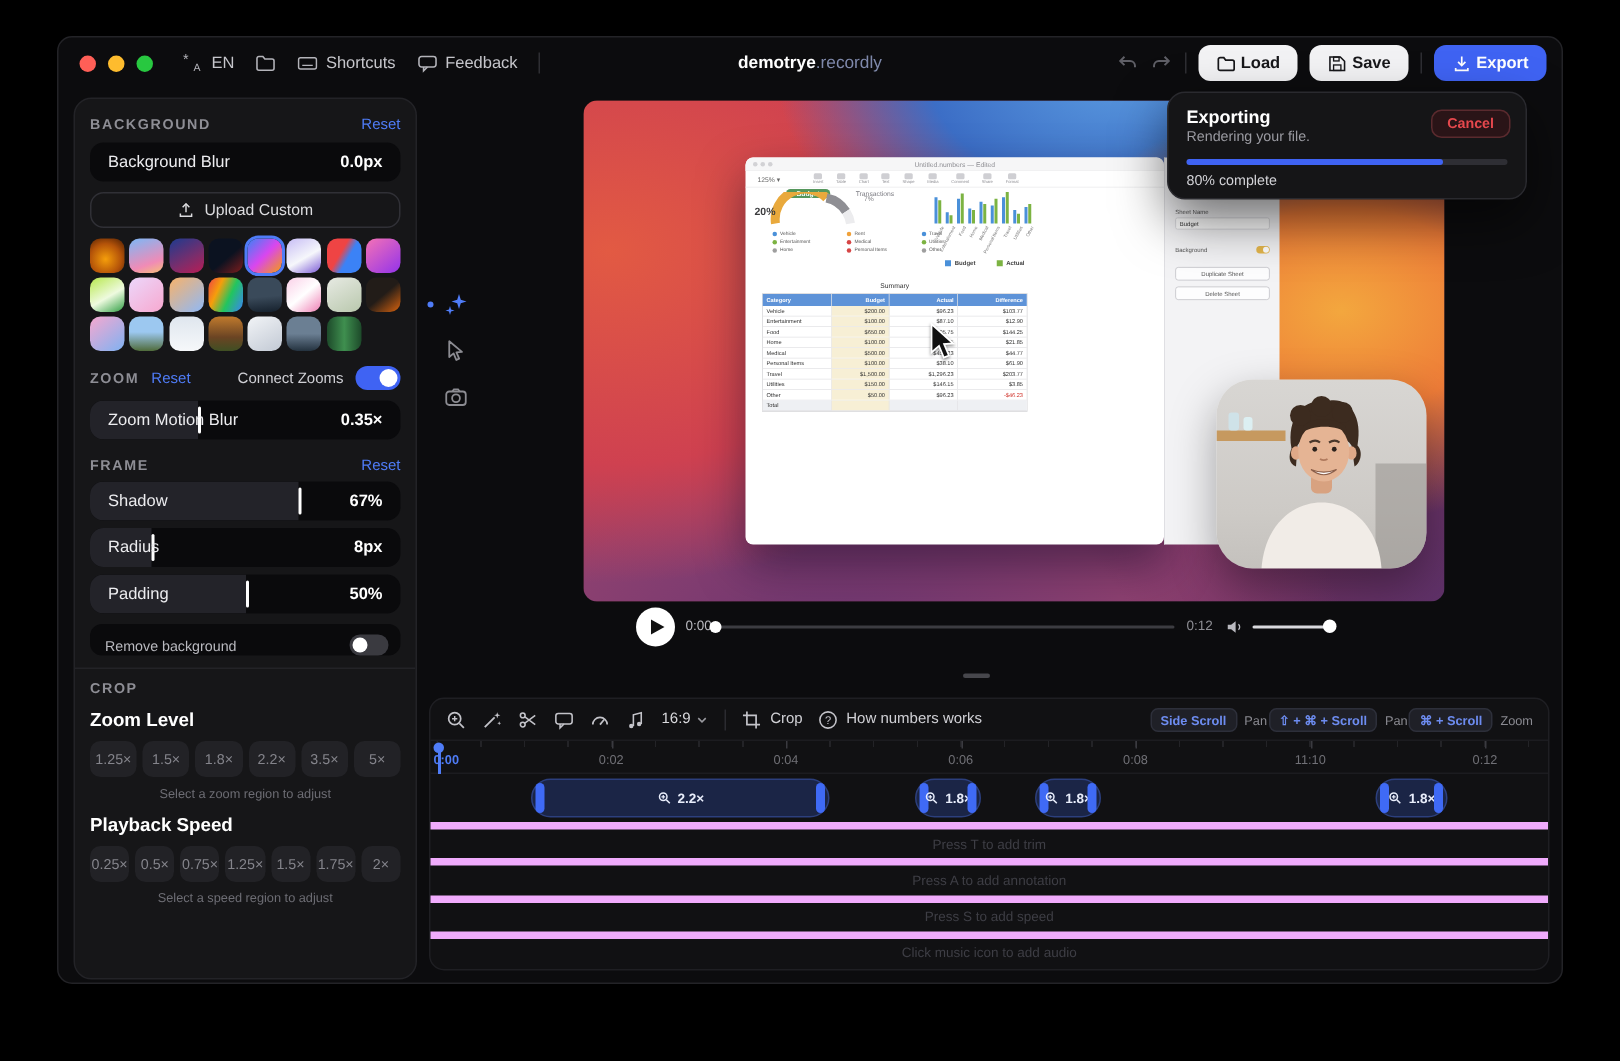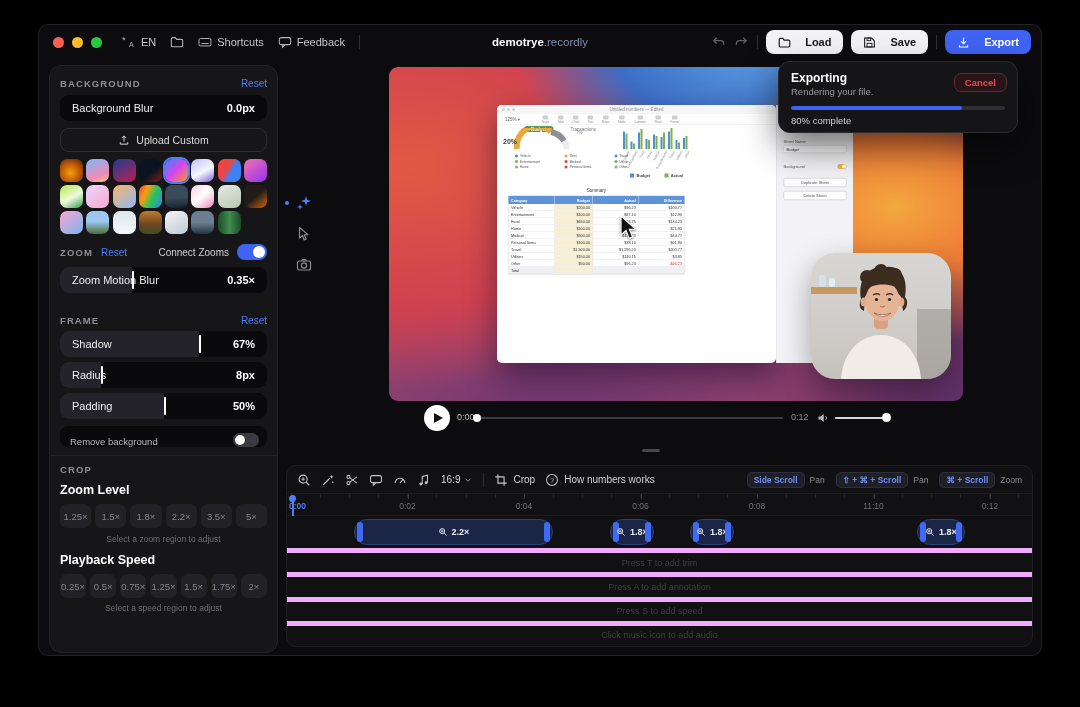--- a/index.html
+++ b/index.html
@@ -11,21 +11,21 @@
 .titlebar{position:absolute;left:0;top:0;right:0;height:34px;display:flex;align-items:center;padding:0 14px;gap:14px}
 .lights{display:flex;gap:8px;margin-right:6px}
 .light{width:11px;height:11px;border-radius:50%}
 .tb-item{display:flex;align-items:center;gap:5px;color:#c6c6cb;font-size:11px;white-space:nowrap}
 .tb-icon{width:14px;height:14px;color:#b4b4ba;flex:0 0 auto}
 .tb-divider{width:1px;height:14px;background:#2e2e33}
 .tb-title{position:absolute;left:50%;transform:translateX(-50%);font-size:11.5px;font-weight:bold;color:#fff}
 .tb-title .suffix{color:#7f89ab;font-weight:normal}
 .tb-right{position:absolute;right:10px;top:0;height:34px;display:flex;align-items:center;gap:8px}
 .ghost-icon{width:15px;height:15px;color:#5f5f66}
-.btn{height:24px;border-radius:8px;display:flex;align-items:center;gap:14px;padding:0 12px;font-size:11px;font-weight:bold;white-space:nowrap}
+.btn{height:24px;border-radius:8px;display:flex;align-items:center;gap:3px;padding:0 12px;font-size:11px;font-weight:bold;white-space:nowrap}
 .btn.white{background:#f2f2f4;color:#17171a}
 .btn.blue{background:#3f63f3;color:#fff}
 .btn .bicon{width:13px;height:13px}
 
 
 .sidebar{position:absolute;left:10px;top:40px;width:229px;height:588px;background:#161618;border:1px solid #232327;border-radius:12px;padding:12px 10px;overflow:hidden}
 .sec-head{display:flex;align-items:center;gap:8px;font-size:9.5px;font-weight:bold;letter-spacing:1.1px;color:#8e8e95}
 .reset{color:#4f7cf7;font-size:10px;font-weight:normal;letter-spacing:0}
 .push{margin-left:auto}
 .row-pill{position:relative;height:26px;background:#0a0a0c;border-radius:9px;display:flex;align-items:center;padding:0 12px;font-size:11px;color:#ececef}
@@ -140,21 +140,21 @@
 .panel-handle{position:absolute;left:603px;top:424px;width:18px;height:3px;border-radius:2px;background:#47474c}
 
 
 .timeline{position:absolute;left:247px;top:440px;width:747px;height:182px;background:#111113;border:1px solid #1f1f23;border-radius:10px}
 .tl-toolbar{position:absolute;left:0;top:0;right:0;height:28px;display:flex;align-items:center;padding:0 10px;gap:10px;border-bottom:1px solid #1c1c20}
 .tl-icon{width:14px;height:14px;color:#c3c3c9;flex:0 0 auto}
 .aspect{display:flex;align-items:center;gap:3px;font-size:10px;color:#d8d8dc;white-space:nowrap}
 .aspect .chev{width:10px;height:10px;color:#9a9aa0}
 .tl-div{width:1px;height:14px;background:#2b2b30}
 .tl-lab{font-size:10px;color:#d0d0d5;display:flex;align-items:center;gap:5px;white-space:nowrap}
-.badges{margin-left:auto;display:flex;align-items:center;gap:11px}
+.badges{margin-left:auto;display:flex;align-items:center;gap:1px}
 .badge-wrap{display:flex;align-items:center;gap:5px}
 .badge{background:#1f2027;border:1px solid #2d2f3a;color:#6d8cf0;font-size:8.5px;padding:2px 6px;border-radius:5px;font-weight:bold;white-space:nowrap}
 .badge-action{font-size:8.5px;color:#8b8b92}
 .tl-ruler{position:absolute;left:0;top:28px;right:0;height:22px;border-bottom:1px solid #1c1c20}
 .tl-ruler::before{content:'';position:absolute;left:4px;right:0;top:0;height:4px;background:repeating-linear-gradient(to right,#232327 0 1px,transparent 1px 29.1px)}
 .ruler-label{position:absolute;top:7px;font-size:8.5px;color:#707076}
 .ruler-label.cur{color:#4f7cf7;font-weight:bold}
 .tick{position:absolute;top:0;width:1px;height:5px;background:#3a3a40}
 .playhead{position:absolute;left:2px;top:1px;width:7px;height:7px;border-radius:50%;background:#4f7cf7;z-index:3}
 .playhead::after{content:'';position:absolute;left:2.5px;top:6px;width:2px;height:15px;background:#4f7cf7}
@@ -324,21 +324,21 @@
           <div class="knob"></div>
         </div>
     </div>
     <div class="slider-row" style="margin-top:7px">
         <div class="sl-fill" style="width: 35%;"></div>
         <div class="sl-handle" style="left: 35%;"></div>
         <span class="sl-label">Zoom Motion Blur</span>
         <span class="sl-value">0.35×</span>
       </div>
 
-    <div class="sec-head" style="margin-top:22px">
+    <div class="sec-head" style="margin-top:12px">
       <span>FRAME</span>
       <span class="reset push">Reset</span>
     </div>
     <div>
         <div class="slider-row" style="margin-top: 5px;">
           <div class="sl-fill" style="width: 67%;"></div>
           <div class="sl-handle" style="left: 67%;"></div>
           <span class="sl-label">Shadow</span>
           <span class="sl-value">67%</span>
         </div>

